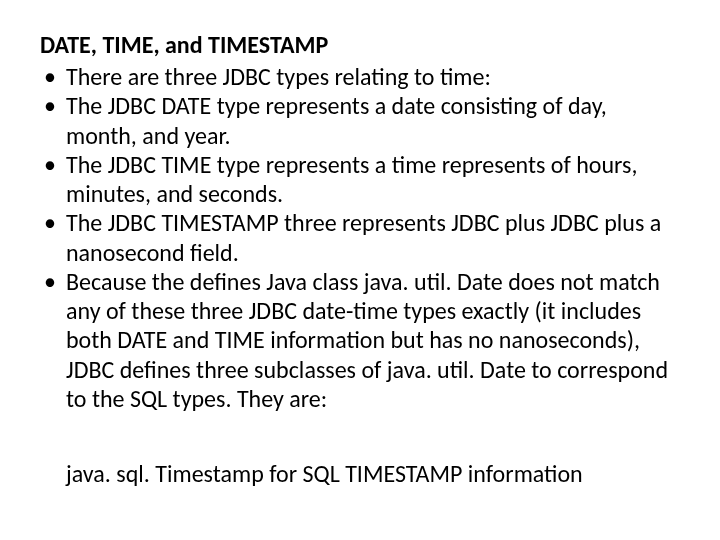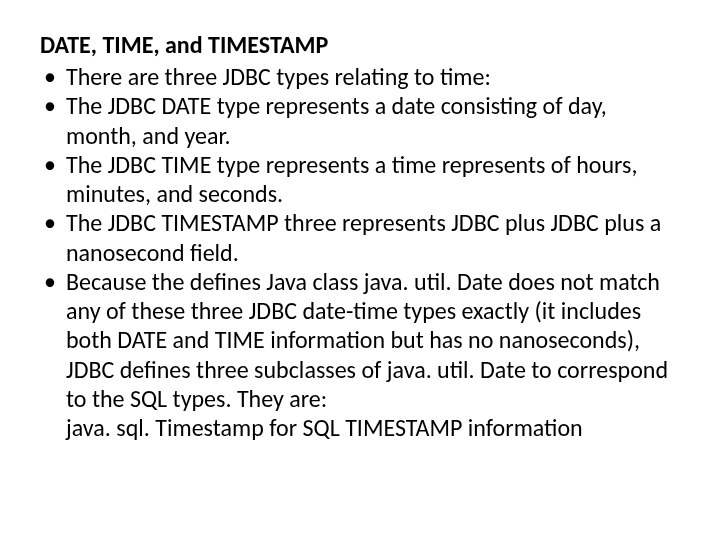--- a/index.html
+++ b/index.html
@@ -41,20 +41,21 @@
     left: 4px;
     top: 0;
     font-size: 24px;
     line-height: 1.22;
   }
   .b { font-weight: 400; }
   .cont {
     padding-left: 26px;
     font-size: 24px;
     line-height: 1.22;
+    margin-top: 46px;
   }
 </style>
 </head>
 <body>
 
 <div class="slide">
   <div class="heading">DATE, TIME, and TIMESTAMP </div>
   <ul class="bullets">
 
     <li>

